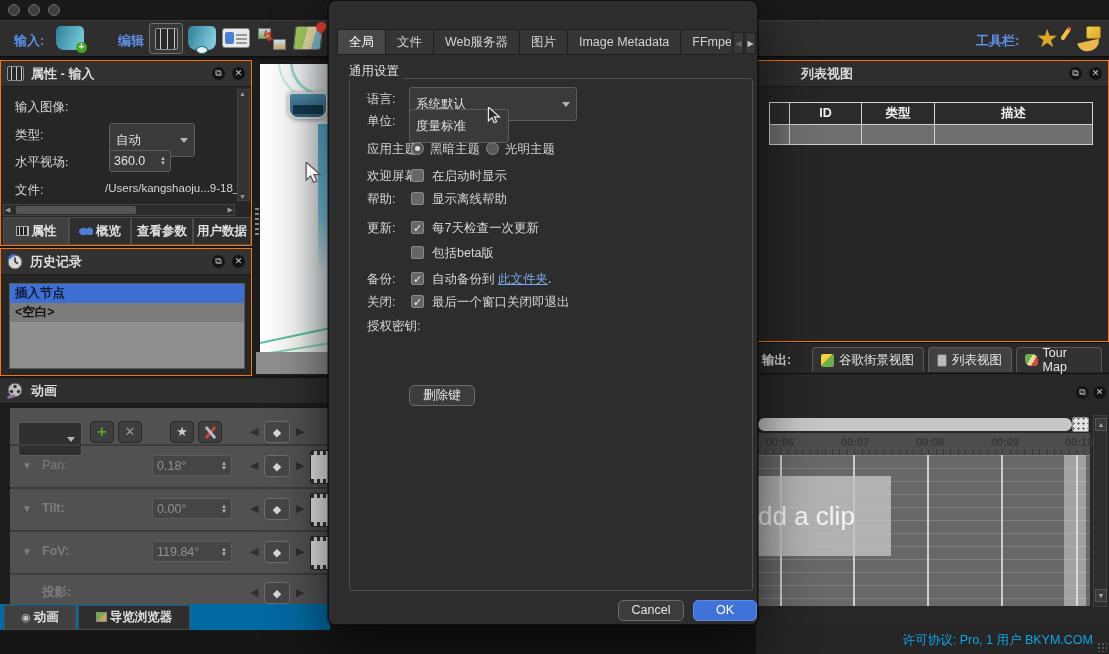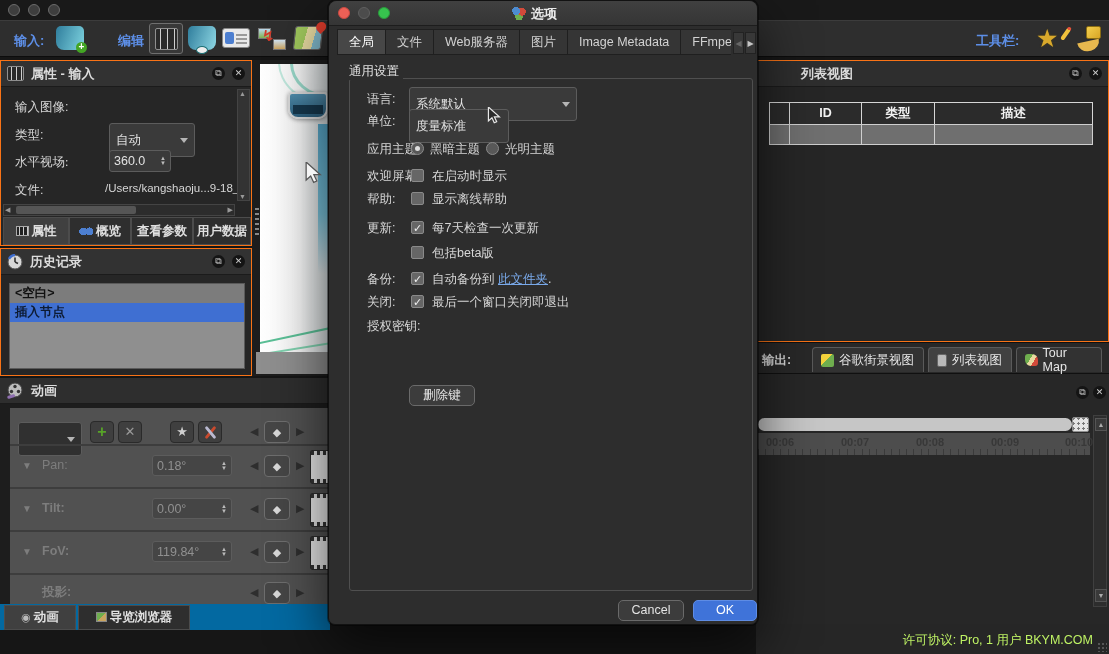--- a/index.html
+++ b/index.html
@@ -165,22 +165,22 @@
           <circle cx="8" cy="8" r="7" fill="#d8d8d8" stroke="#555"></circle>
           <path d="M8 8 L8 3.5 M8 8 L11 9.5" stroke="#333" stroke-width="1.6" fill="none"></path>
           <path d="M2 5 A7 7 0 0 1 8 1" stroke="#3f6fd2" stroke-width="2.4" fill="none"></path>
         </svg>
       <span class="panel-title">历史记录</span>
       <span class="spacer"></span>
       <span class="hdr-btn">⧉</span>
       <span class="hdr-btn">✕</span>
     </div>
     <div class="abs hist" style="left:8px;top:34px;width:236px;height:86px;">
+      <div class="hist-row sel">插入节点</div>
       <div class="hist-row blank">&lt;空白&gt;</div>
-      <div class="hist-row sel">插入节点</div>
     </div>
   </div>
 
   <div class="abs" style="left:0;top:378px;width:330px;height:252px;background:#1d1d1d;">
     <div class="panel-hdr" style="background:#2e2e2e;">
       <svg width="18" height="18" viewBox="0 0 18 18">
           <circle cx="9" cy="8" r="7" fill="#bdbdbd" stroke="#444"></circle>
           <circle cx="9" cy="4.5" r="1.7" fill="#333"></circle>
           <circle cx="5.5" cy="9.5" r="1.7" fill="#333"></circle>
           <circle cx="12.5" cy="9.5" r="1.7" fill="#333"></circle>
@@ -313,40 +313,44 @@
     <div class="abs" style="left:316px;top:43px;width:17px;height:15px;background:#e4e4e4;border:1px solid #8f8f8f;border-radius:2px;background-image:radial-gradient(circle,#777 1px,transparent 1.2px);background-size:5px 5px;background-position:3px 3px;"></div>
 
     <div class="abs" style="left:2px;top:59px;width:332px;height:22px;background:#4d4d4d;background-image:repeating-linear-gradient(90deg,#3a3a3a 0 1px,transparent 1px 7.4px);background-size:100% 6px;background-position:0 100%;background-repeat:no-repeat;">
       <span class="ruler-lbl" style="left:0px;">00:06</span>
       <span class="ruler-lbl" style="left:75px;">00:07</span>
       <span class="ruler-lbl" style="left:150px;">00:08</span>
       <span class="ruler-lbl" style="left:225px;">00:09</span>
       <span class="ruler-lbl" style="left:299px;">00:10</span>
     </div>
 
+    <div class="abs" style="left:2px;top:81px;width:332px;height:151px;background:#686868;background-image:repeating-linear-gradient(#7e7e7e 0 1px,transparent 1px 13px);overflow:hidden;">
+      <span class="vline" style="left:22px;"></span>
+        <span class="vline" style="left:95px;"></span>
+        <span class="vline" style="left:169px;"></span>
+        <span class="vline" style="left:243px;"></span>
+        <span class="vline" style="left:318px;"></span>
+      <div class="abs" style="left:306px;top:0;width:22px;height:151px;background:rgba(230,230,230,.45);"></div>
+      <div class="abs" style="left:-2px;top:21px;width:135px;height:80px;background:rgba(195,195,195,.8);display:flex;align-items:center;">
+          <span style="color:#f4f4f4;font-size:26px;padding-left:2px;">dd a clip</span>
+        </div>
+    </div>
 
     <div class="abs" style="left:337px;top:41px;width:14px;height:192px;background:#2d2d2d;border:1px solid #3f3f3f;">
       <span class="scroll-ar" style="top:2px;">▲</span>
       <span class="scroll-ar" style="top:173px;">▼</span>
     </div>
   </div>
 
   <div class="abs" style="left:756px;top:624px;width:353px;height:30px;background:#262626;">
-    <span class="abs" style="right:16px;top:8px;color:#bef264;font-size:12.5px;">许可协议: Pro, 1 用户 BKYM.COM</span>
+    <span class="abs" style="right:16px;top:8px;color:#0ea5e9;font-size:12.5px;">许可协议: Pro, 1 用户 BKYM.COM</span>
     <span class="abs" style="right:2px;bottom:2px;width:10px;height:10px;background:radial-gradient(circle,#555 1px,transparent 1.2px);background-size:4px 4px;"></span>
   </div>
 
   <div class="abs dialog">
-    <div class="dlg-titlebar">
-      <span class="tl abs" style="left:9px;top:6px;background:#ee6056;border-color:#c94a42;"></span>
-      <span class="tl abs" style="left:29px;top:6px;background:#4c4c4c;border-color:#5f5f5f;"></span>
-      <span class="tl abs" style="left:49px;top:6px;background:#37c24e;border-color:#2a9a3c;"></span>
-      <span class="abs" style="left:183px;top:5px;width:14px;height:14px;background:radial-gradient(circle at 30% 35%,#4d8cd0 4px,transparent 4px),radial-gradient(circle at 70% 40%,#d24a3a 4px,transparent 4px),radial-gradient(circle at 50% 75%,#6fae4e 4px,transparent 4px);"></span>
-      <span class="abs" style="left:202px;top:4px;color:#e9e9e9;font-size:13px;font-weight:bold;">选项</span>
-    </div>
 
     <div class="abs" style="left:8px;top:28px;width:394px;height:27px;overflow:hidden;white-space:nowrap;">
       <span class="dlg-tab sel">全局</span><span class="dlg-tab">文件</span><span class="dlg-tab">Web服务器</span><span class="dlg-tab">图片</span><span class="dlg-tab">Image Metadata</span><span class="dlg-tab">FFmpeg</span>
     </div>
     <span class="abs" style="left:404px;top:31px;width:11px;height:22px;background:#383838;border:1px solid #222;color:#666;font-size:8px;text-align:center;line-height:21px;">◀</span>
     <span class="abs" style="left:416px;top:31px;width:11px;height:22px;background:#383838;border:1px solid #222;color:#c5c5c5;font-size:8px;text-align:center;line-height:21px;">▶</span>
 
     <div class="abs" style="left:20px;top:77px;width:404px;height:513px;border:1px solid #4f4f4f;border-radius:3px;"></div>
     <span class="abs" style="left:16px;top:62px;background:#2d2d2d;padding:0 4px;color:#e0e0e0;font-size:12.5px;">通用设置</span>
 

